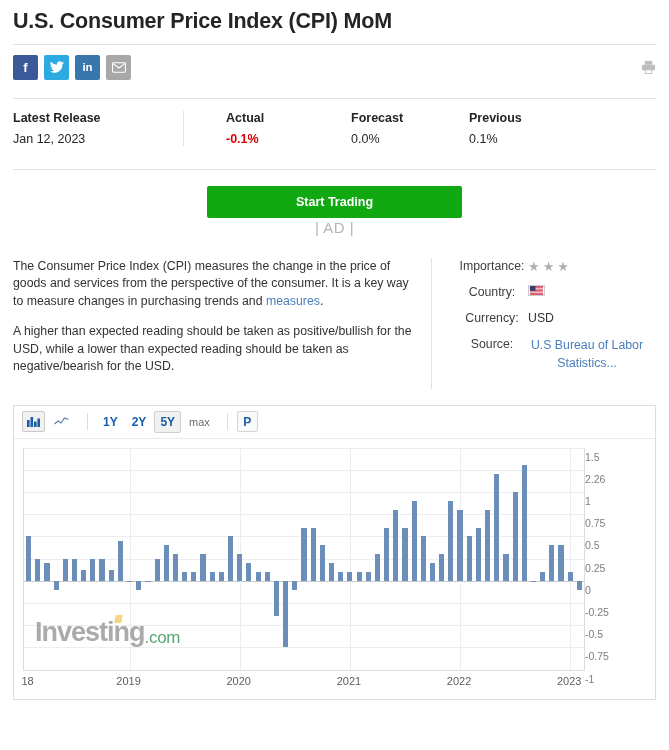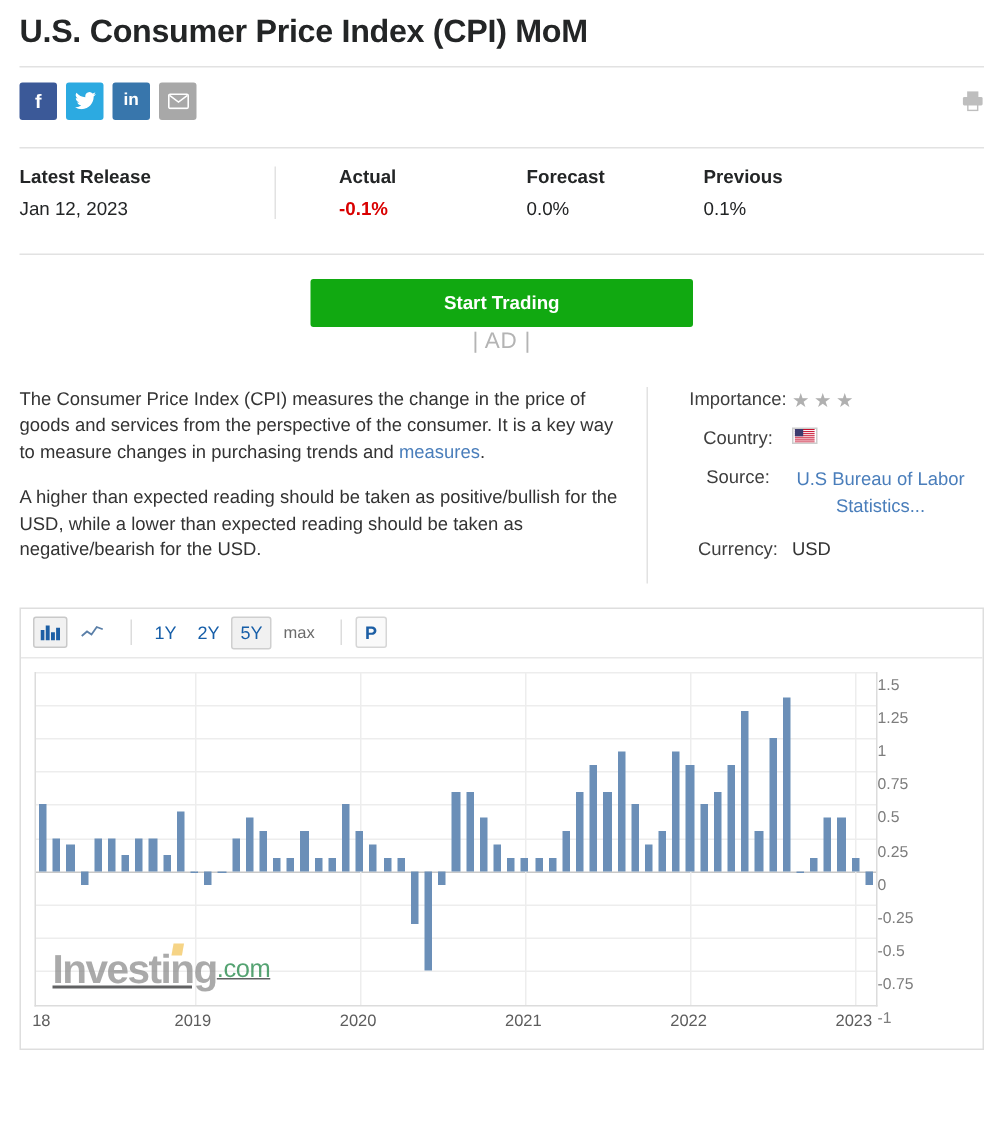--- a/index.html
+++ b/index.html
@@ -90,21 +90,21 @@
   }
   .tb-icon {
     width:23px; height:21px; border:1px solid #d6d6d6; border-radius:2px;
     background:#fff; display:flex; align-items:center; justify-content:center;
     cursor:pointer; margin-right:5px;
   }
   .tb-icon.on { background:#f1f1f1; border-color:#c9c9c9; }
   .tb-icon.plain { border-color:transparent; }
   .tb-sep { width:1px; height:17px; background:#dcdcdc; margin:0 9px; }
   .rng {
-    font-size:12px; font-weight:normal; color:#165ea8; cursor:pointer;
+    font-size:12px; font-weight:bold; color:#165ea8; cursor:pointer;
     padding:3px 5px; border:1px solid transparent; border-radius:2px; margin-right:2px;
   }
   .rng.on { background:#f1f1f1; border-color:#cfcfcf; }
   .rng.max { font-weight:normal; color:#6b6b6b; font-size:11px; }
   .pbtn {
     width:21px; height:21px; border:1px solid #d6d6d6; border-radius:2px;
     background:#fafafa; color:#1d5fa5; font-weight:bold; font-size:12px;
     display:flex; align-items:center; justify-content:center; cursor:pointer;
   }
 
@@ -114,22 +114,22 @@
   .gridline { position:absolute; left:0; right:0; height:1px; background:#ededed; }
   .vgrid { position:absolute; top:0; bottom:0; width:1px; background:#ededed; }
   .zeroline { position:absolute; left:0; right:0; height:1px; background:#c8c8c8; }
   .bars { position:absolute; left:0; top:0; right:0; bottom:0; }
   .bar { position:absolute; background:#6b8fb8; }
   .ylabels { position:absolute; right:12px; top:9px; bottom:29px; width:58px; }
   .ylab { position:absolute; left:0; font-size:10.5px; color:#7d7d7d; transform:translateY(-50%); }
   .xlabels { position:absolute; left:9px; right:70px; bottom:5px; height:20px; }
   .xlab { position:absolute; font-size:11px; color:#5d5d5d; transform:translateX(-50%); }
   .wm {
-    position:absolute; left:21px; bottom:38px; display:flex; align-items:center;
-    pointer-events:none; user-select:none;text-decoration:underline;
+    position:absolute; left:21px; bottom:52px; display:flex; align-items:flex-end;
+    pointer-events:none; user-select:none;
   }
   .wm .a { font-size:27px; font-weight:bold; color:#8a8a8a; letter-spacing:-1px; opacity:.72; position:relative; }
   .wm .b { font-size:17px; color:#15803d; letter-spacing:-.3px; opacity:.72; }
   .wm .dot { position:absolute; width:7px; height:8px; background:#f0b93b; right:23px; top:-2px; transform:skewX(-10deg); opacity:.85; }
 </style>
 </head>
 <body>
 
 <div class="page">
 
@@ -218,26 +218,26 @@
             <rect y="4" width="19" height="1"></rect>
               <rect y="6" width="19" height="1"></rect>
             <rect y="8" width="19" height="1"></rect>
               <rect y="10" width="19" height="1"></rect>
             <rect y="12" width="19" height="1"></rect>
           </g>
           <rect width="8" height="7" fill="#3c3b6e"></rect>
         </svg>
       </div>
       <div class="inforow">
+        <span class="k">Currency:</span>
+        <span class="v">USD</span>
+      </div>
+      <div class="inforow">
         <span class="k">Source:</span>
         <a class="src-link">U.S Bureau of Labor Statistics...</a>
-      </div>
-      <div class="inforow">
-        <span class="k">Currency:</span>
-        <span class="v">USD</span>
       </div>
     </div>
   </div>
 
   <div class="chart-panel">
     <div class="chart-toolbar">
       <div class="tb-icon on">
         <svg width="13" height="11" viewBox="0 0 13 11">
           <rect x="0" y="4" width="2.6" height="7" fill="#1d5fa5"></rect>
           <rect x="3.5" y="1" width="2.6" height="10" fill="#1d5fa5"></rect>
@@ -340,21 +340,21 @@
             <div class="bar" title="Nov 2022: 0.1%" style="left: 543.659px; width: 5.14098px; top: 124.32px; height: 8.88px; background: rgb(107, 143, 184);"></div>
             <div class="bar" title="Dec 2022: -0.1%" style="left: 552.839px; width: 5.14098px; top: 133.2px; height: 8.88px; background: rgb(107, 143, 184);"></div>
           </div>
       </div>
       <div class="wm">
         <span class="a"><span class="dot"></span><span>Investing</span></span>
         <span class="b">.com</span>
       </div>
       <div class="ylabels" id="ylabels">
           <div class="ylab" style="top: 9px;">1.5</div>
-          <div class="ylab" style="top: 31.2px;">1.25</div>
+          <div class="ylab" style="top: 31.2px;">2.26</div>
           <div class="ylab" style="top: 53.4px;">1</div>
           <div class="ylab" style="top: 75.6px;">0.75</div>
           <div class="ylab" style="top: 97.8px;">0.5</div>
           <div class="ylab" style="top: 120px;">0.25</div>
           <div class="ylab" style="top: 142.2px;">0</div>
           <div class="ylab" style="top: 164.4px;">-0.25</div>
           <div class="ylab" style="top: 186.6px;">-0.5</div>
           <div class="ylab" style="top: 208.8px;">-0.75</div>
           <div class="ylab" style="top: 231px;">-1</div>
         </div>

